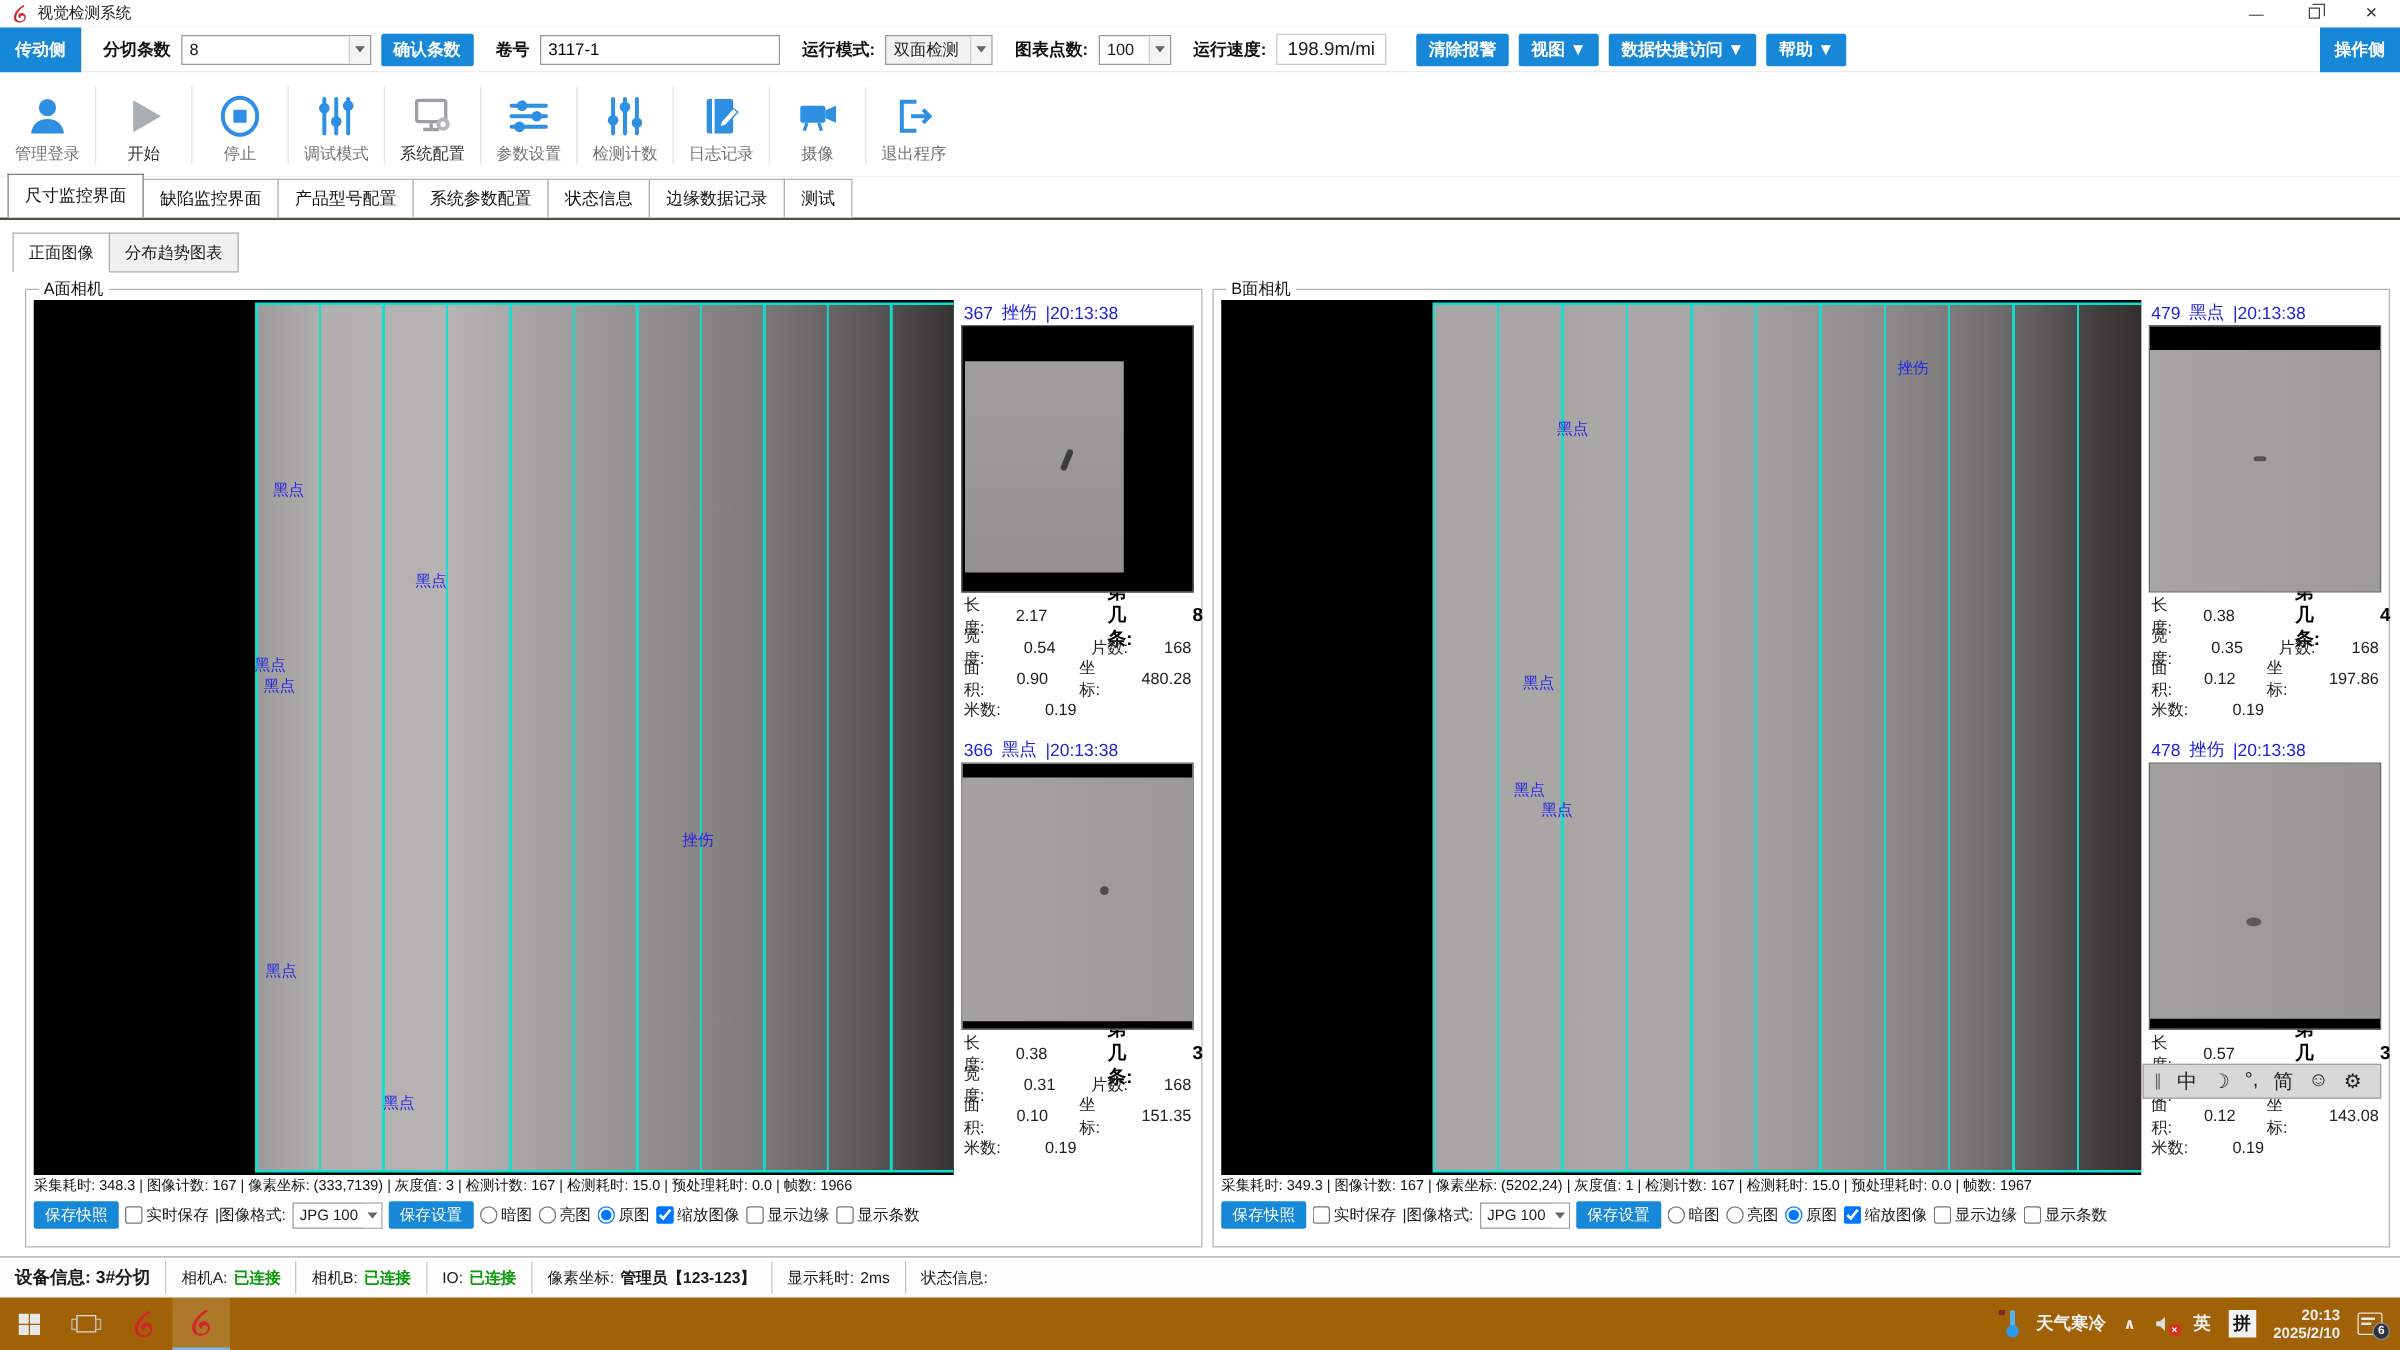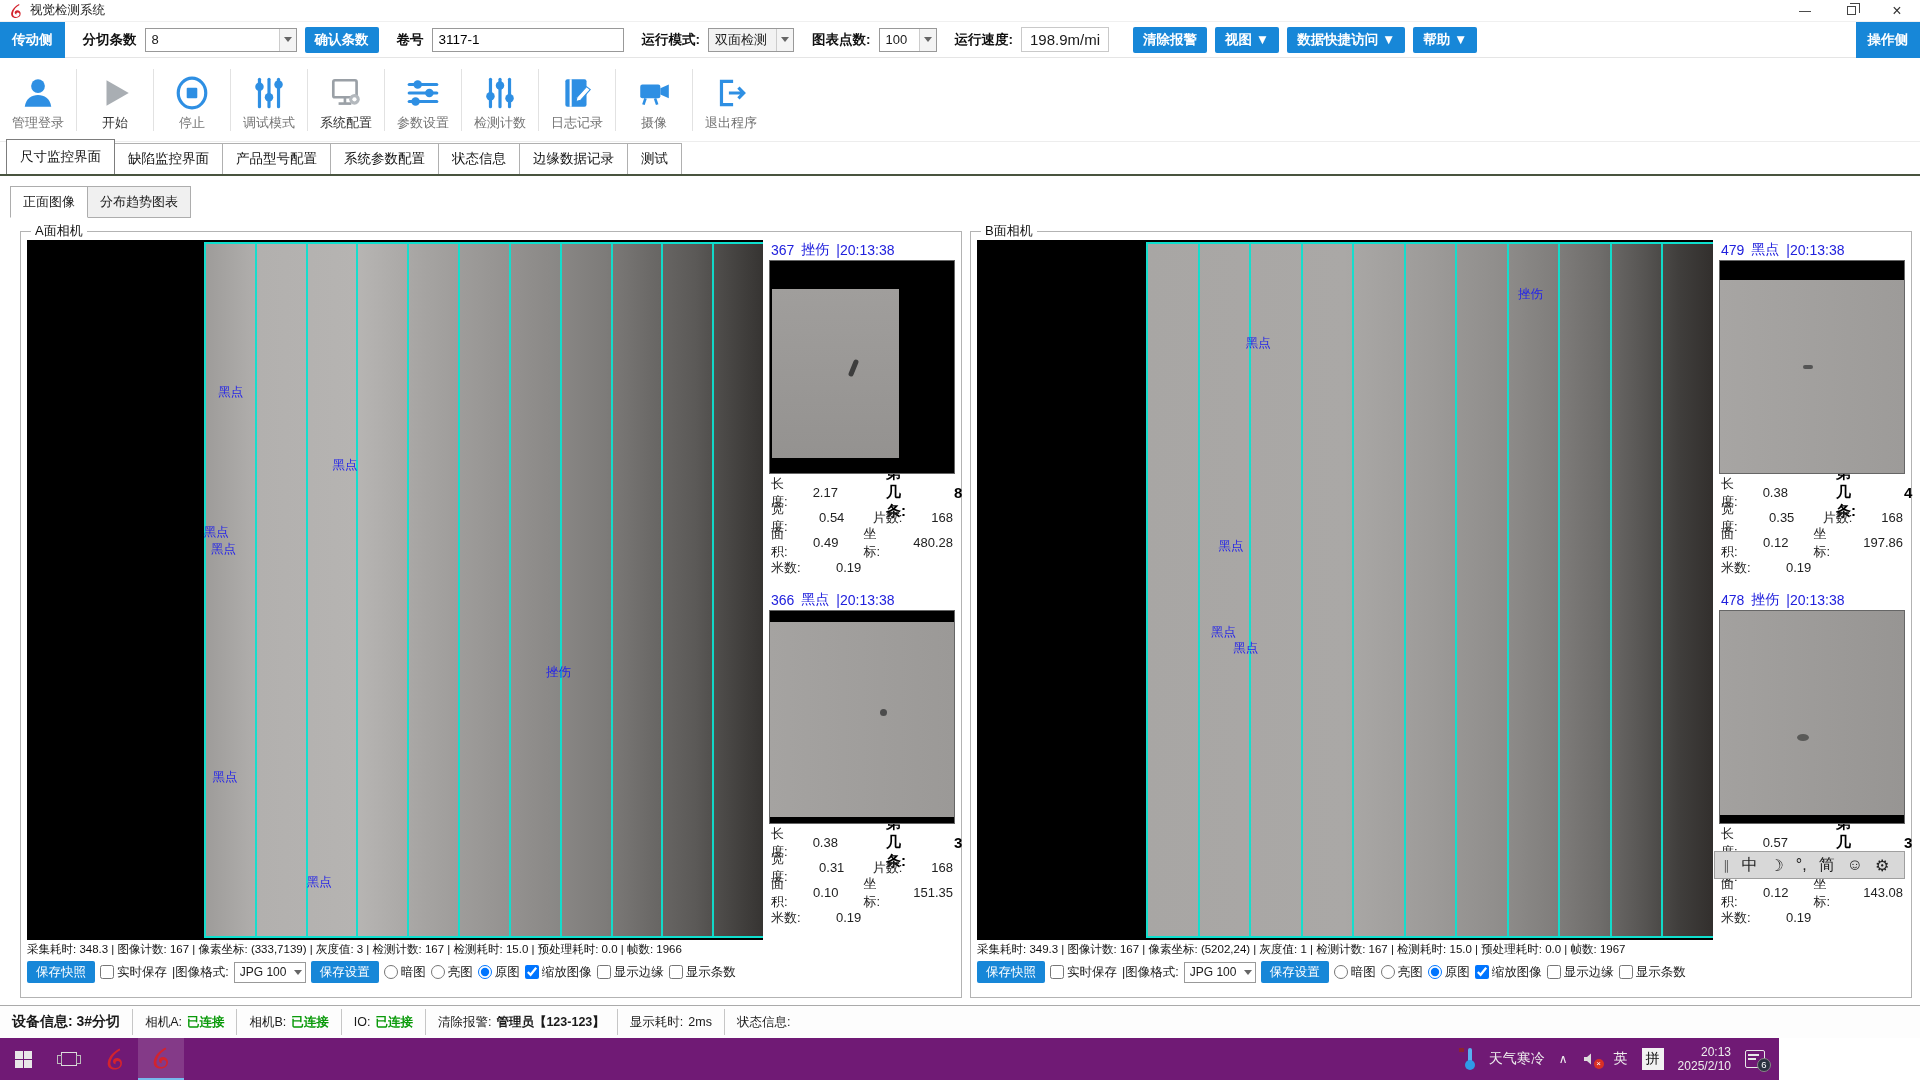--- a/index.html
+++ b/index.html
@@ -118,22 +118,22 @@
   
   .devicebar { position:absolute; top:1005px; left:0; width:1920px; height:33px; background:#fdfdfd;
     border-top:1px solid #aaa; display:flex; align-items:stretch; font-size:12.5px; }
   .seg { display:flex; align-items:center; padding:0 12px; gap:5px; white-space:nowrap; }
   .seg.boldseg { font-weight:bold; font-size:14px; }
   .vdiv { width:1px; background:#c6c6c6; margin:3px 0; }
   .green { color:#0a9a0a; font-weight:bold; }
   .bold { font-weight:bold; }
 
   
-  .taskbar { position:absolute; bottom:0; left:0; width:1779px; height:42px; background:#701a75;
-    display:flex; align-items:center; color:#eee; }
+  .taskbar { position:absolute; bottom:0; left:0; width:1920px; height:42px; background:#a16207;
+    display:flex; align-items:center; color:#eee;font-weight:bold; }
   .tb-ico { width:46px; height:42px; display:flex; align-items:center; justify-content:center; }
   .tb-ico.active-app { background:rgba(255,255,255,.14); border-bottom:2px solid #76b9ed; }
   .start-grid { width:17px; height:17px; display:grid; grid-template-columns:8px 8px; grid-template-rows:8px 8px; gap:1px; }
   .start-grid div { background:#e8e8e8; }
   .taskview { width:16px; height:14px; border:1.5px solid #ddd; position:relative; background:transparent; }
   .taskview::before { content:""; position:absolute; left:-5px; top:2px; width:3px; height:7px; border:1px solid #bbb; }
   .taskview::after  { content:""; position:absolute; right:-5px; top:2px; width:3px; height:7px; border:1px solid #bbb; }
   .tray { margin-left:auto; display:flex; align-items:center; gap:14px; padding-right:14px; font-size:14px; }
   .thermo { position:relative; width:10px; height:22px; }
   .thermo .stem { position:absolute; left:3px; top:0; width:4px; height:16px; background:#58b0f0; border-radius:2px; }
@@ -362,21 +362,21 @@
               <span class="sv2 strip-b">8</span>
             </div>
             <div class="srow">
               <span class="sl">宽度:</span>
               <span class="sv">0.54</span>
               <span class="sl2">片数:</span>
               <span class="sv2">168</span>
             </div>
             <div class="srow">
               <span class="sl">面积:</span>
-              <span class="sv">0.49</span>
+              <span class="sv">0.90</span>
               <span class="sl2">坐标:</span>
               <span class="sv2">480.28</span>
             </div>
             <div class="srow">
               <span class="sl">米数:</span>
               <span class="sv">0.19</span>
             </div>
           </div>
         </div>
         <div class="defect">
@@ -608,21 +608,21 @@
     <span>相机B:</span>
     <span class="green">已连接</span>
   </div>
   <div class="vdiv"></div>
   <div class="seg">
     <span>IO:</span>
     <span class="green">已连接</span>
   </div>
   <div class="vdiv"></div>
   <div class="seg">
-    <span>清除报警:</span>
+    <span>像素坐标:</span>
     <span class="bold">管理员【123-123】</span>
   </div>
   <div class="vdiv"></div>
   <div class="seg">
     <span>显示耗时:</span>
     <span>2ms</span>
   </div>
   <div class="vdiv"></div>
   <div class="seg">
     <span>状态信息:</span>

